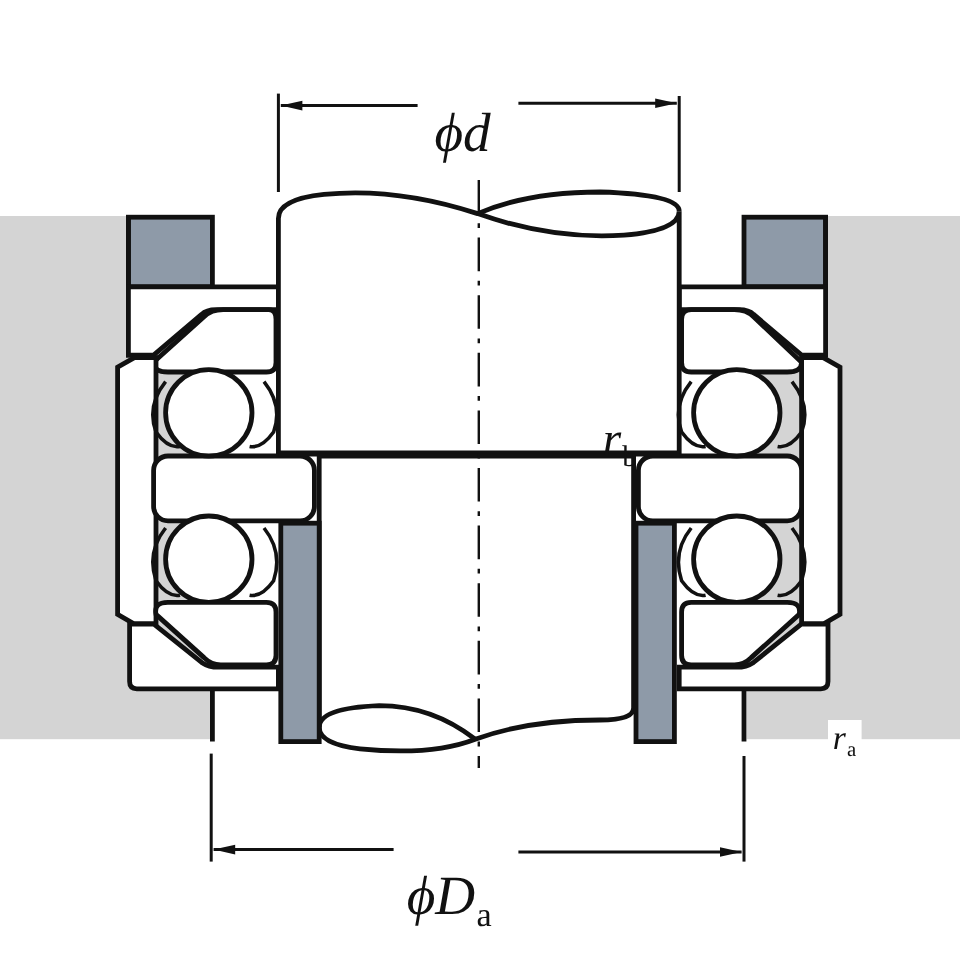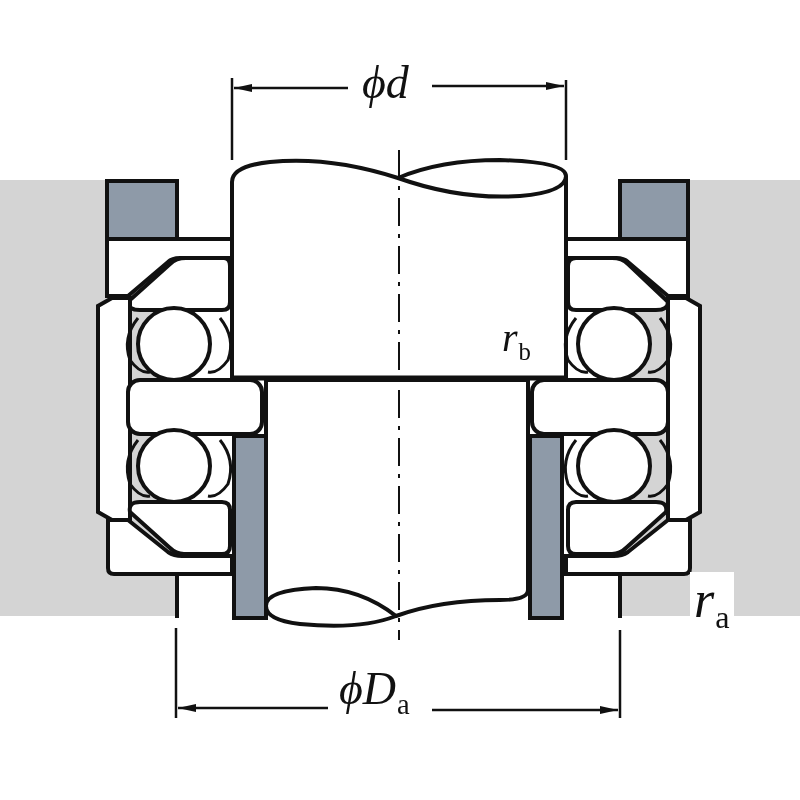--- a/index.html
+++ b/index.html
@@ -1,23 +1,23 @@
 <!DOCTYPE html>
 <html><head>
   <meta charset="utf-8">
   <style>
     html, body { margin: 0; padding: 0; background: #ffffff; }
     body { width: 800px; height: 800px; overflow: hidden; position: relative; font-family: "Liberation Serif", serif; }
     #diagram { position: absolute; left: 0; top: 0; width: 800px; height: 800px; }
-    .lbl { position: absolute; font-family: "Liberation Serif", serif; font-style: italic; color: #111; line-height: 1; background: #fff; }
+    .lbl { position: absolute; font-family: "Liberation Serif", serif; font-style: italic; color: #111; line-height: 1; background: #fff; margin-top: 28px; }
     .lbl .sub { font-style: normal; font-size: 0.62em; vertical-align: -0.35em; margin-left: 1px; }
     .dim-top { left: 356px; top: 60px; font-size: 46px; padding: 0 6px; }
-    .dim-bottom { left: 333px; top: 666px; font-size: 46px; padding: 0 6px; }
+    .dim-bottom { left: 333px; top: 696px; font-size: 46px; padding: 0 6px; }
     .r-b { left: 500px; top: 318px; font-size: 40px; padding: 0 2px; background: transparent; font-family: Liberation Serif, serif; }
-    .r-a { left: 690px; top: 572px; font-size: 52px; padding: 2px 4px; }
+    .r-a { left: 690px; top: 572px; font-size: 28px; padding: 2px 4px; }
   </style>
 </head>
 <body>
 
 <svg id="diagram" viewBox="0 0 800 800" xmlns="http://www.w3.org/2000/svg">
 
   <g>
     <rect x="0" y="180" width="176" height="436" fill="#d4d4d4"></rect>
     <rect x="622" y="180" width="178" height="436" fill="#d4d4d4"></rect>
   </g>

